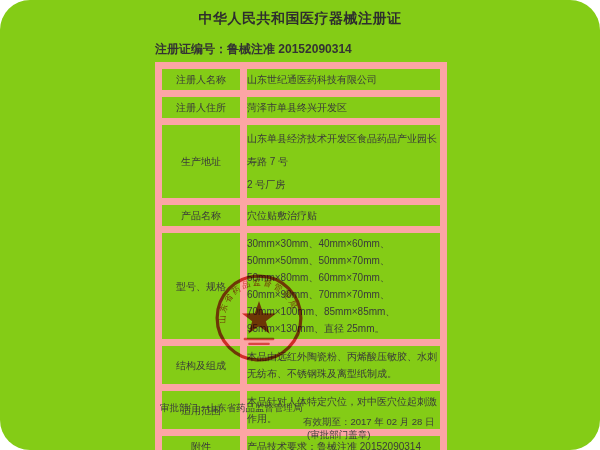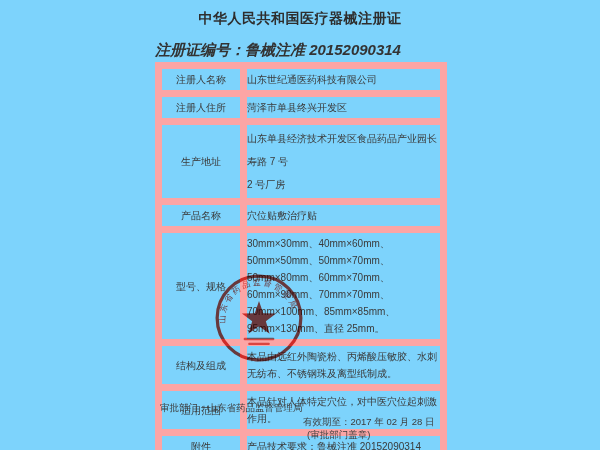--- a/index.html
+++ b/index.html
@@ -1,43 +1,43 @@
 <!DOCTYPE html>
 <html><head>
 <meta charset="utf-8">
 <style>
   html, body { margin: 0; padding: 0; background: #ffffff; }
   .page {
     position: relative;
     width: 600px;
     height: 450px;
-    background: #7dd3fc;
+    background: #84cc16;
     font-family: "Liberation Sans", "DejaVu Sans", sans-serif;
     color: #3a3a3a;
     overflow: hidden;
+    border-radius: 30px;
   }
   .title {
     position: absolute;
     top: 10px;
     left: 0;
     width: 600px;
     text-align: center;
     font-size: 14px;
     font-weight: bold;
     letter-spacing: 0.5px;
     color: #2e2e2e;
   }
   .regno {
     position: absolute;
     top: 41px;
     left: 155px;
-    font-size: 15px;
+    font-size: 12px;
     font-weight: bold;
     color: #333333;
-    font-style: italic;
   }
   table.cert {
     position: absolute;
     top: 62px;
     left: 155px;
     border-collapse: collapse;
     table-layout: fixed;
     width: 292px;
     font-size: 10px;
   }

